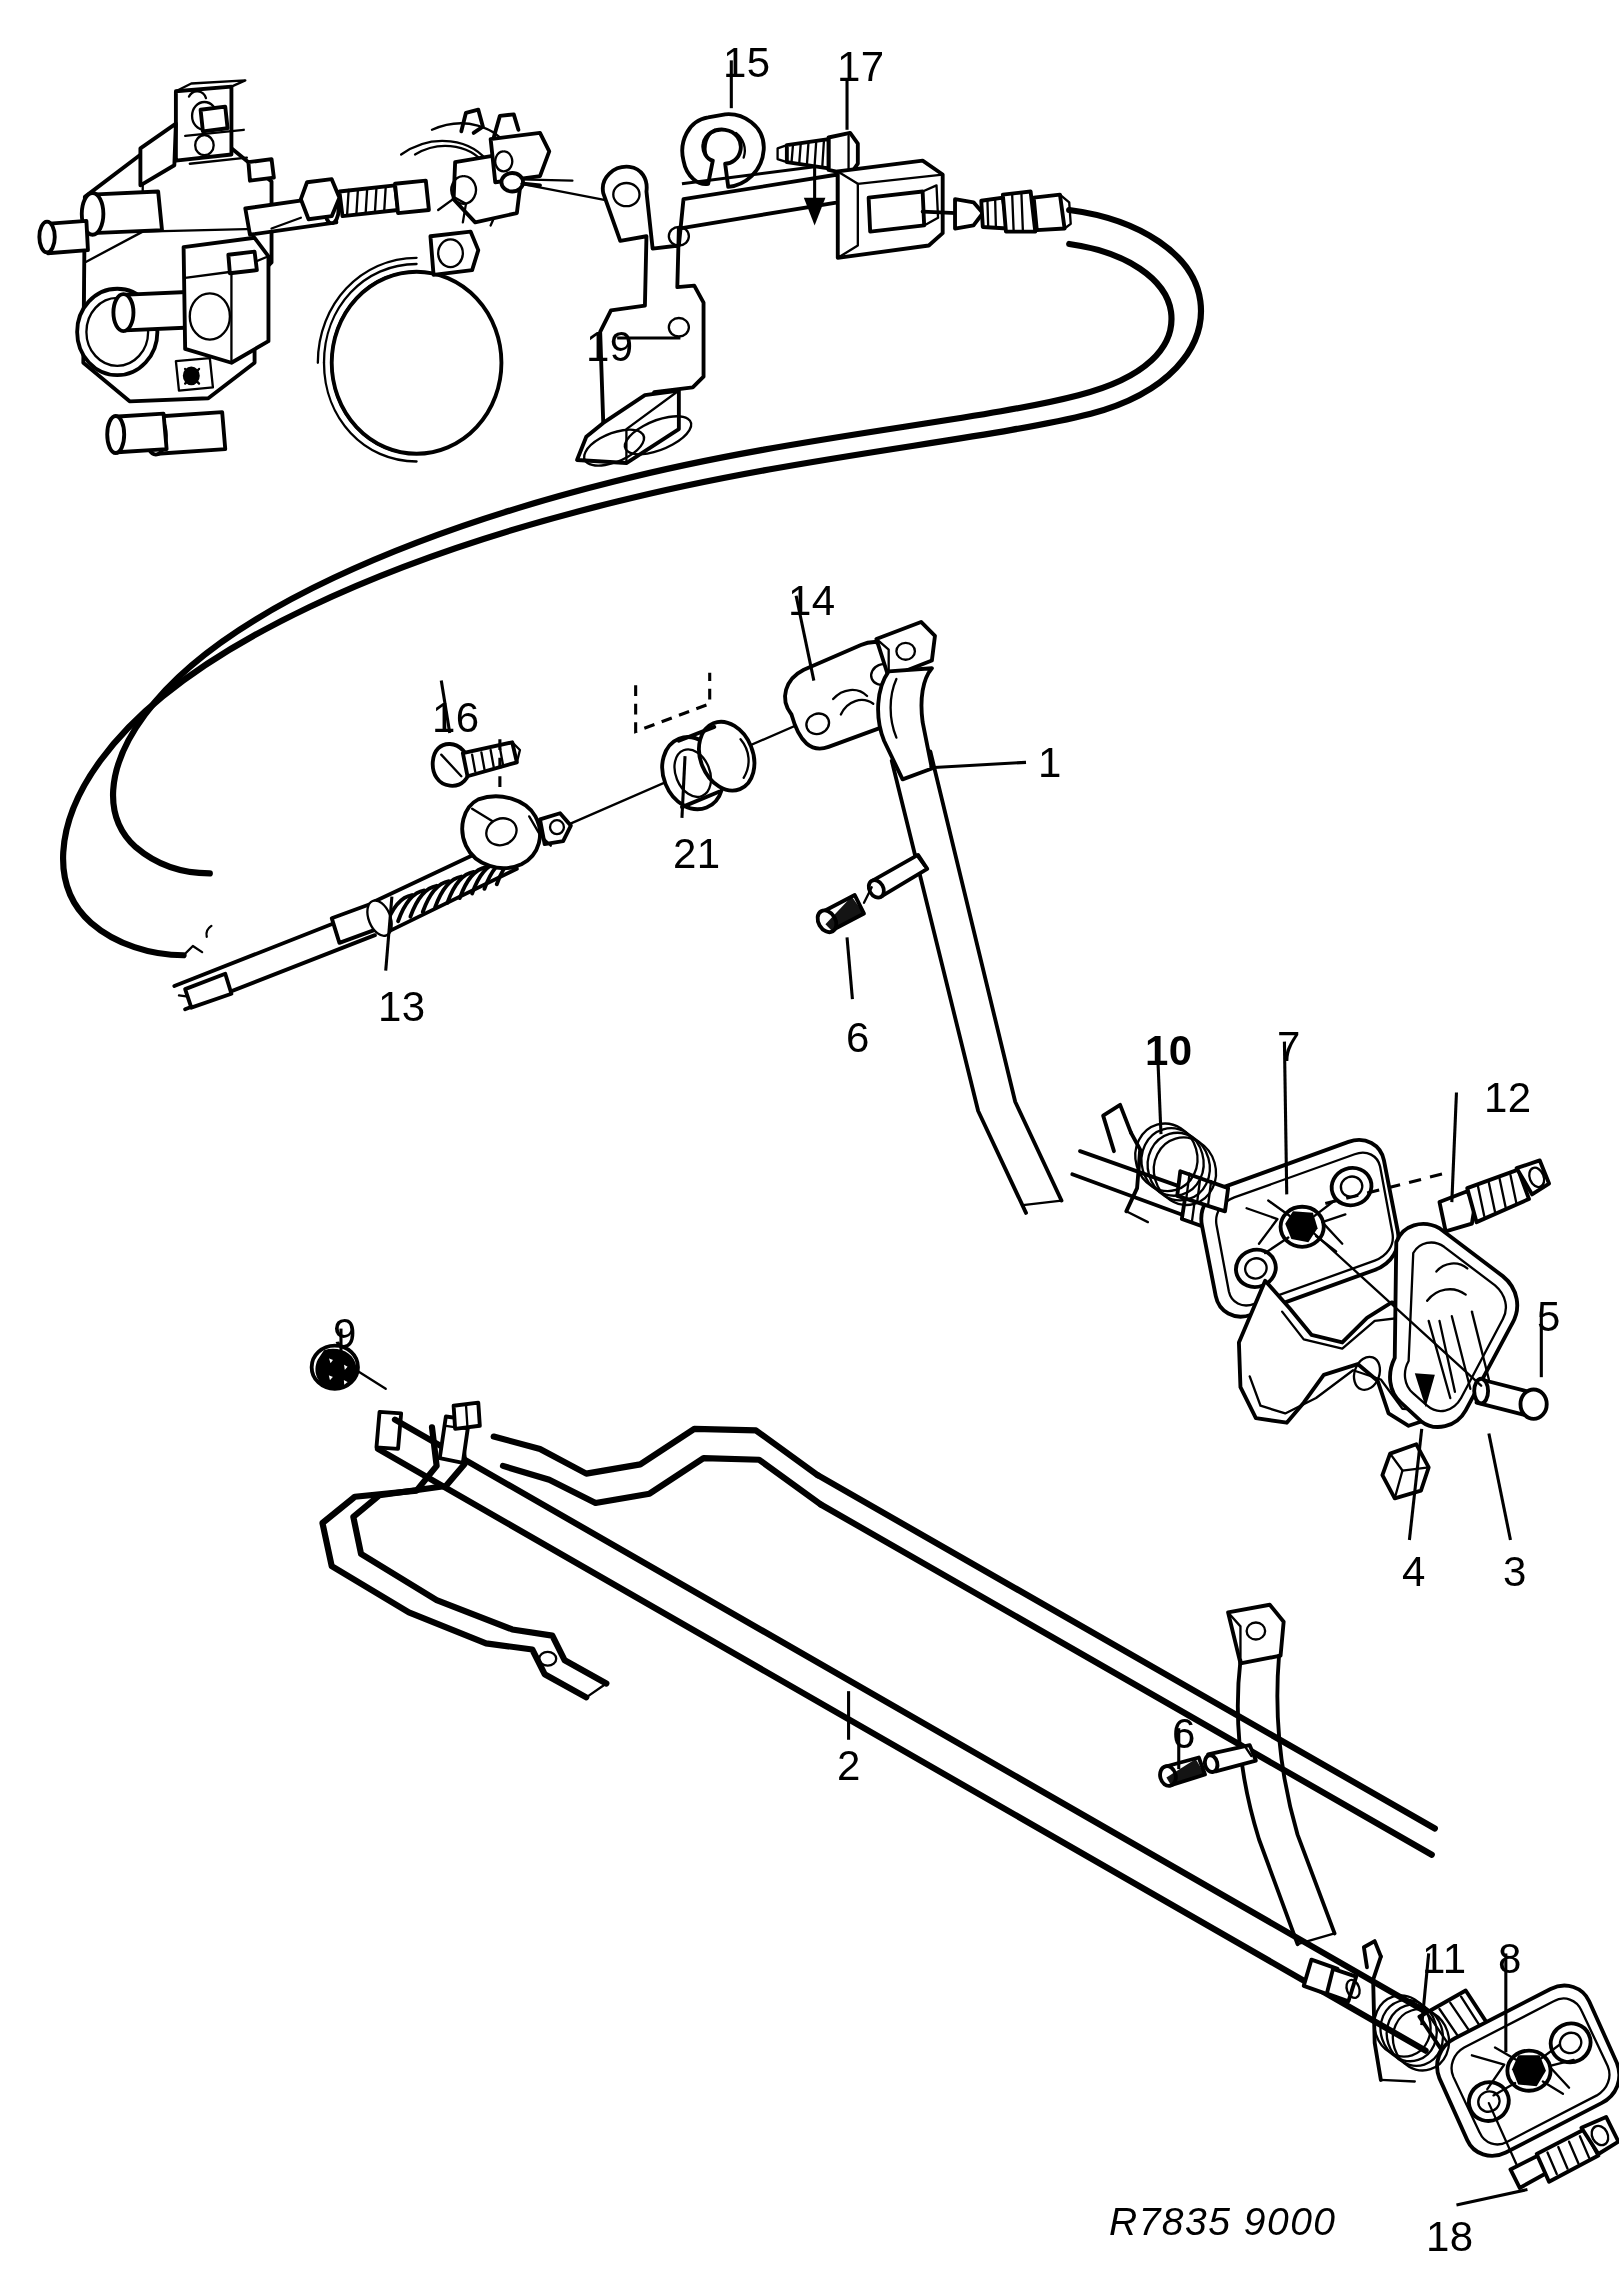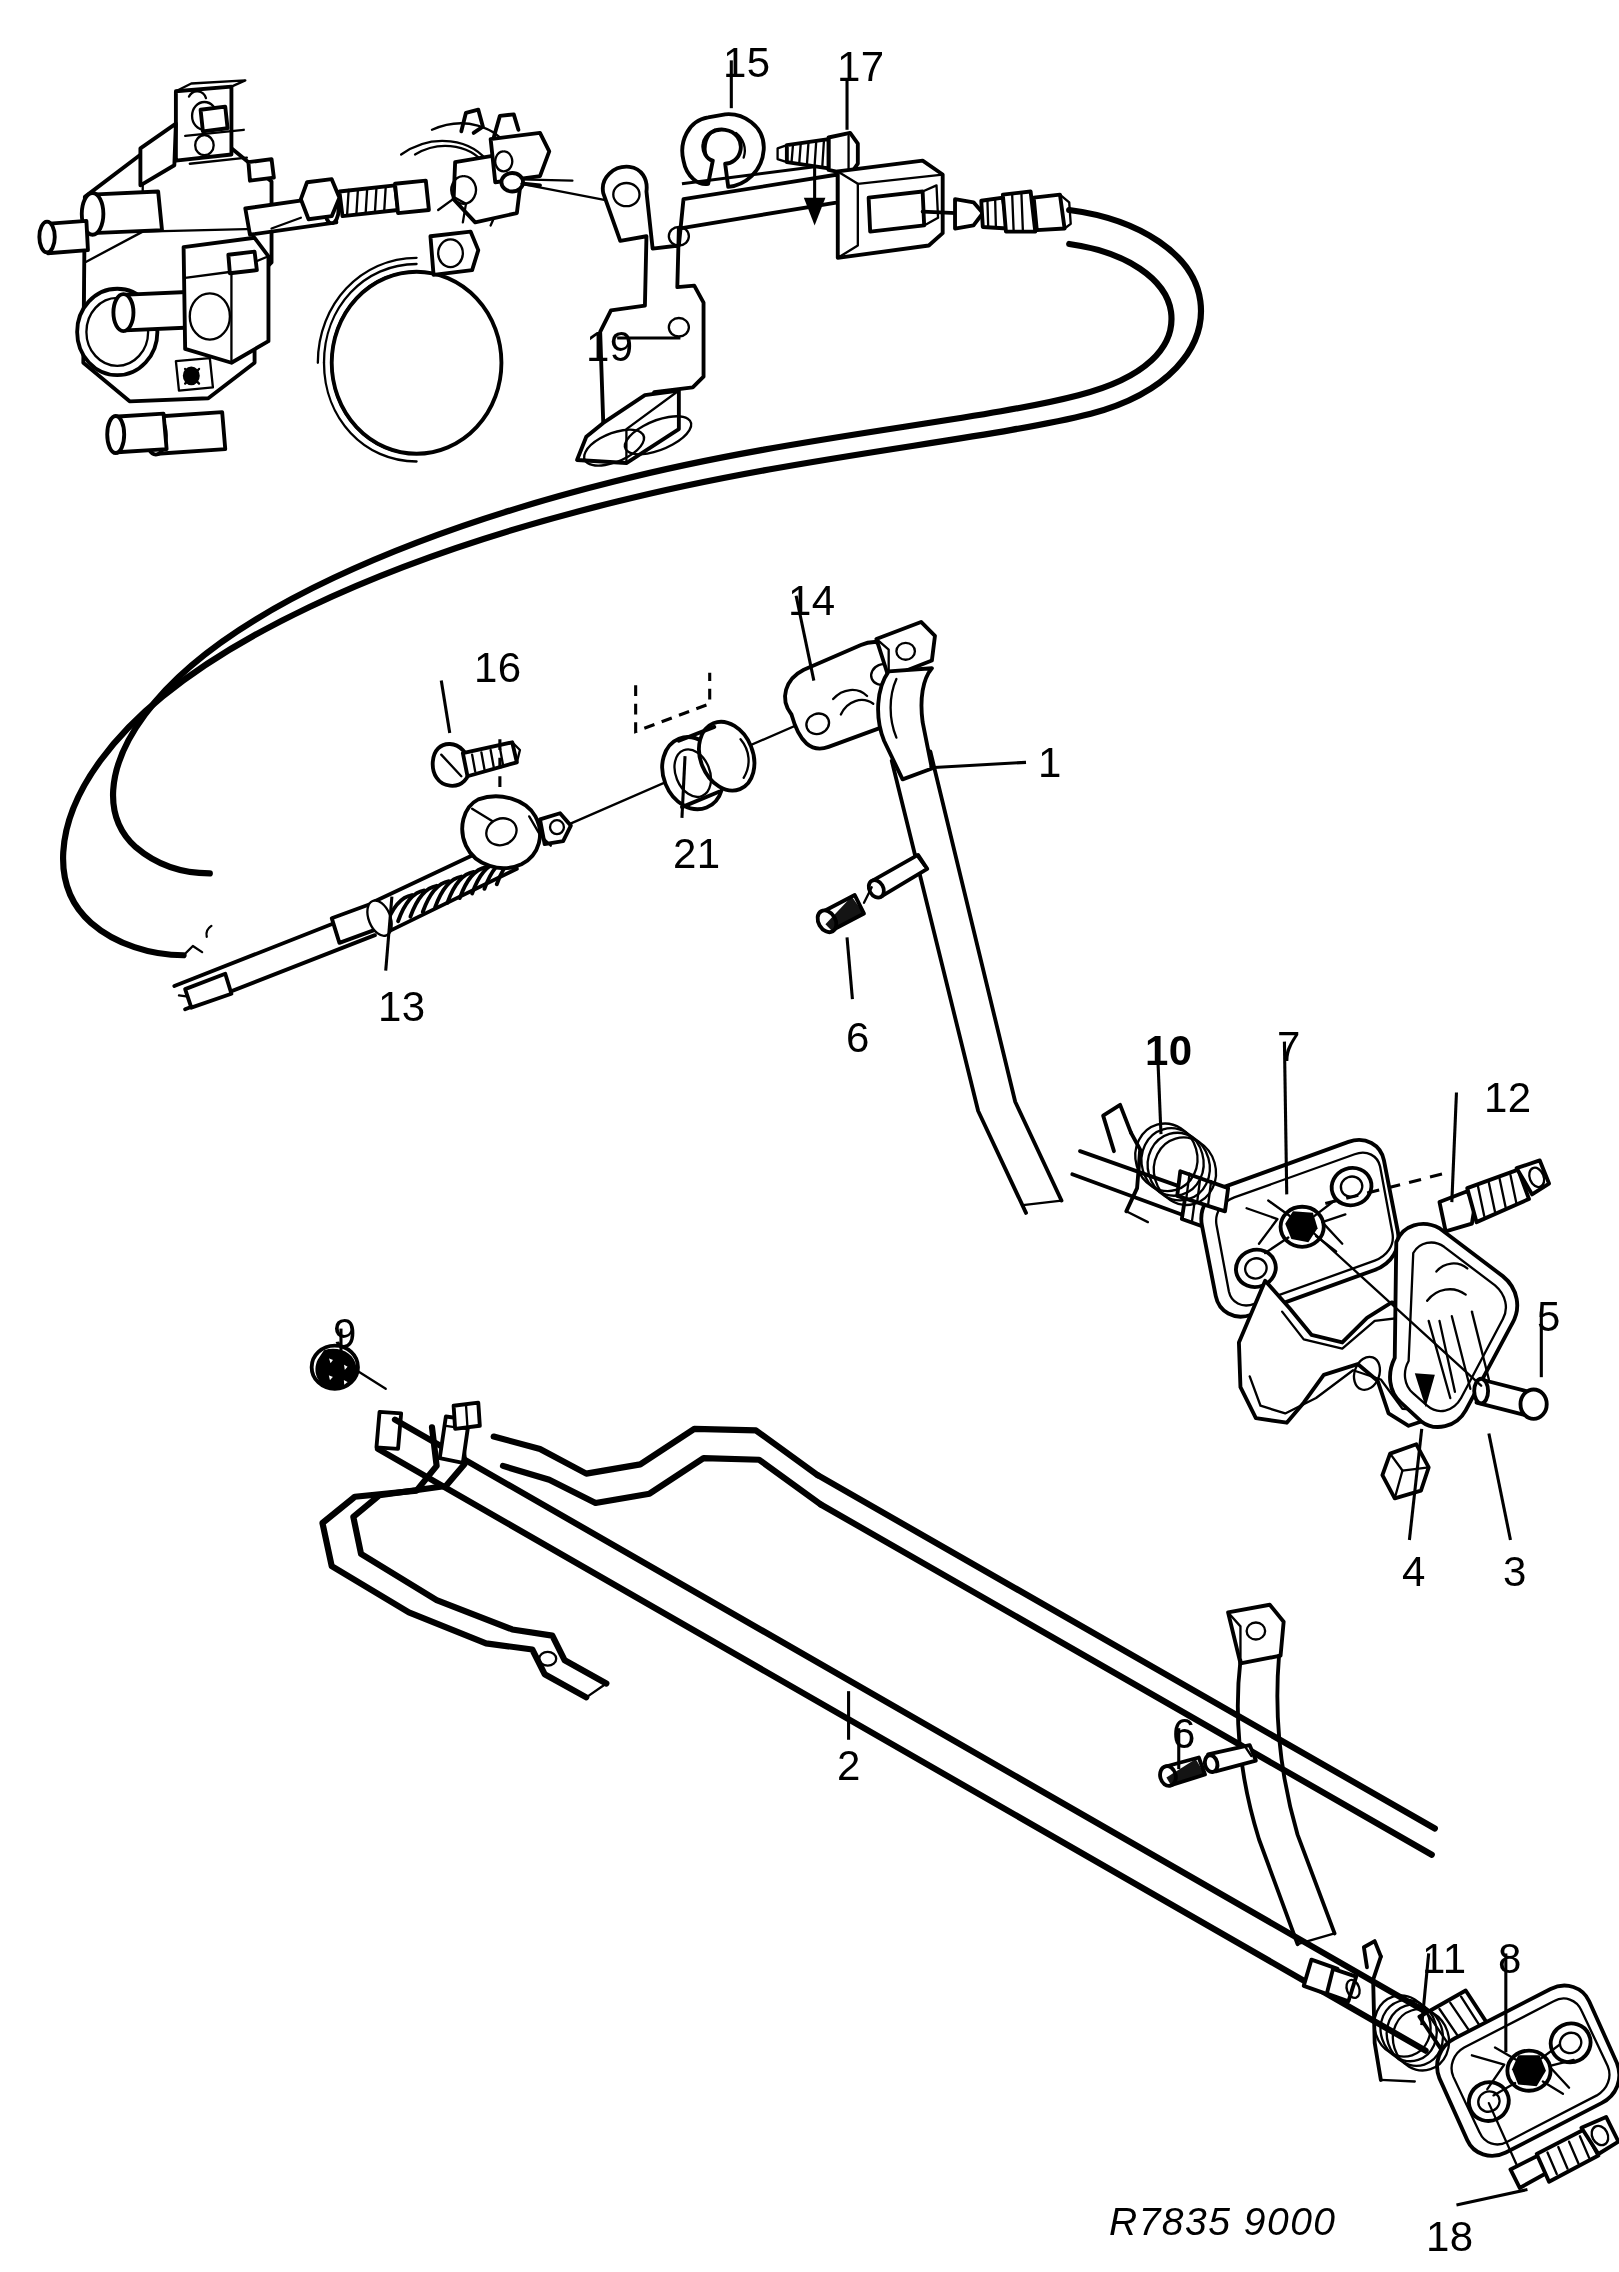--- a/index.html
+++ b/index.html
@@ -619,21 +619,21 @@
       <div class="callout" style="left: 1172px; top: 1713px;">6</div>
       <div class="callout" style="left: 1277px; top: 1026px;">7</div>
       <div class="callout" style="left: 1498px; top: 1938px;">8</div>
       <div class="callout" style="left: 333px; top: 1313px;">9</div>
       <div class="callout" style="left: 1145px; top: 1030px; font-weight: bold;">10</div>
       <div class="callout" style="left: 1422px; top: 1938px;">11</div>
       <div class="callout" style="left: 1449px; top: 1077px; margin-left: 35px;">12</div>
       <div class="callout" style="left: 378px; top: 986px;">13</div>
       <div class="callout" style="left: 788px; top: 580px;">14</div>
       <div class="callout" style="left: 723px; top: 42px;">15</div>
-      <div class="callout" style="left: 432px; top: 647px; margin-left: 42px;">16</div>
+      <div class="callout" style="left: 432px; top: 697px;">16</div>
       <div class="callout" style="left: 837px; top: 46px;">17</div>
       <div class="callout" style="left: 1426px; top: 2216px;">18</div>
       <div class="callout" style="left: 586px; top: 326px; text-align: right;">19</div>
       <div class="callout" style="left: 673px; top: 833px;">21</div>
     </div>
 
   <div id="drawing-number">R7835 9000</div>
 
 </div>
 

